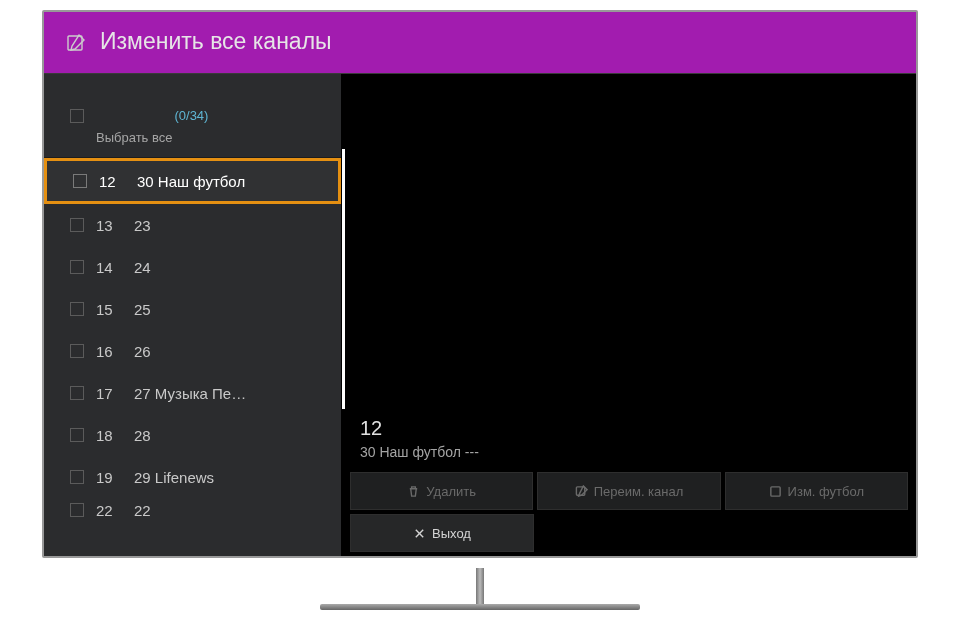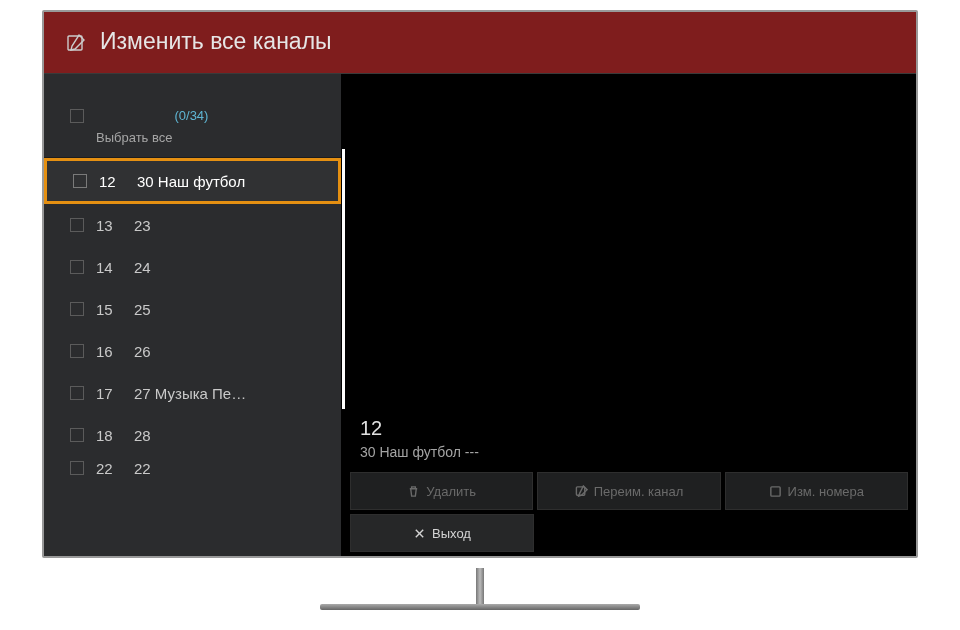--- a/index.html
+++ b/index.html
@@ -9,21 +9,21 @@
       width: 960px;
       height: 630px;
       overflow: hidden;
       display: flex;
       align-items: flex-start;
       justify-content: center;
     }
     .tv-frame {
       width: 876px;
       height: 548px;
-      background: #7f1d1d;
+      background: #a21caf;
       border: 2px solid #999;
       border-radius: 2px;
       margin-top: 10px;
       position: relative;
       overflow: hidden;
     }
     .tv-stand {
       position: absolute;
       bottom: 8px;
       left: 50%;
@@ -231,20 +231,25 @@
           <div class="channel-row">
             <span class="chk"></span>
             <span class="ch-num">17</span>
             <span class="ch-name">27 Музыка Пе…</span>
           </div>
           <div class="channel-row">
             <span class="chk"></span>
             <span class="ch-num">18</span>
             <span class="ch-name">28</span>
           </div>
+          <div class="channel-row">
+            <span class="chk"></span>
+            <span class="ch-num">19</span>
+            <span class="ch-name">29 Lifenews</span>
+          </div>
           <div class="channel-row last-partial">
             <span class="chk"></span>
             <span class="ch-num">22</span>
             <span class="ch-name">22</span>
           </div>
         </div>
       </div>
       <div class="main-panel">
         <div class="preview-area">
           <div class="preview-edge"></div>
@@ -270,21 +275,21 @@
                 </svg>
             </span>
             <span>Переим. канал</span>
           </div>
           <div class="btn third">
             <span class="icon-sm">
               <svg viewBox="0 0 14 14">
                   <rect x="2" y="2" width="10" height="10" rx="1"></rect>
                 </svg>
             </span>
-            <span>Изм. номера</span>
+            <span>Изм. футбол</span>
           </div>
           <div class="btn full exit">
             <span class="icon-sm">
               <svg viewBox="0 0 14 14">
                   <path d="M3 3l8 8M11 3l-8 8"></path>
                 </svg>
             </span>
             <span>Выход</span>
           </div>
           <div style="flex:1 1 calc(66.66% - 4px)"></div>

